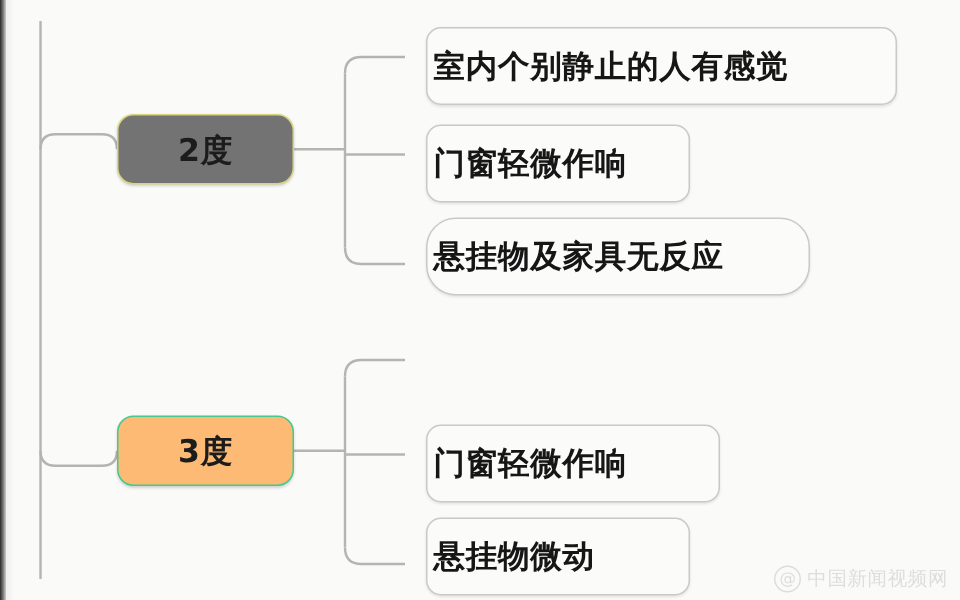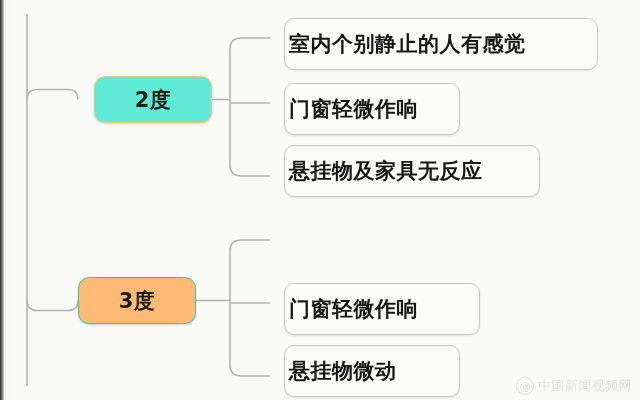--- a/index.html
+++ b/index.html
@@ -59,23 +59,22 @@
     justify-content: center;
     font-size: 21px;
     font-weight: bold;
     color: #1c1c1c;
     letter-spacing: 0.5px;
     box-shadow: 0 1px 2px rgba(0,0,0,0.17);
   }
   .node-yellow {
     left: 78px;
     top: 76px;
-    background: #5eead4;
+    background: #737373;
     border: 1px solid #d8d37e;
-    margin-left: 16px;
   }
   .node-green {
     left: 78px;
     top: 277px;
     background: #fdba74;
     border: 1px solid #46c890;
   }
 
   
   .leaf {
@@ -92,21 +91,21 @@
     font-size: 21px;
     font-weight: bold;
     color: #161616;
     letter-spacing: 0.5px;
     box-shadow: 0 1px 2px rgba(0,0,0,0.10);
     white-space: nowrap;
     margin-left: 14px;
   }
   .leaf.l0 { top: 18px;  width: 314px; }
   .leaf.l1 { top: 83px;  width: 176px; }
-  .leaf.l2 { top: 145px; width: 256px; }
+  .leaf.l2 { top: 145px; width: 256px; border-radius: 20px; }
   .leaf.l3 { top: 220px; width: 314px; }
   .leaf.l4 { top: 283px; width: 196px; }
   .leaf.l5 { top: 345px; width: 176px; }
 
   
   .watermark {
     position: absolute;
     right: 8px;
     bottom: 5px;
     display: flex;

